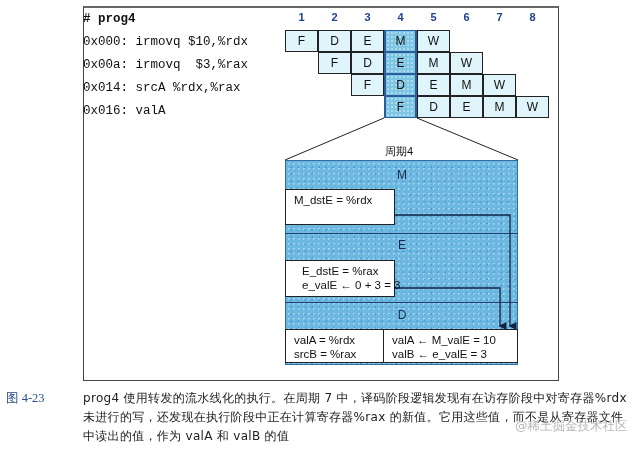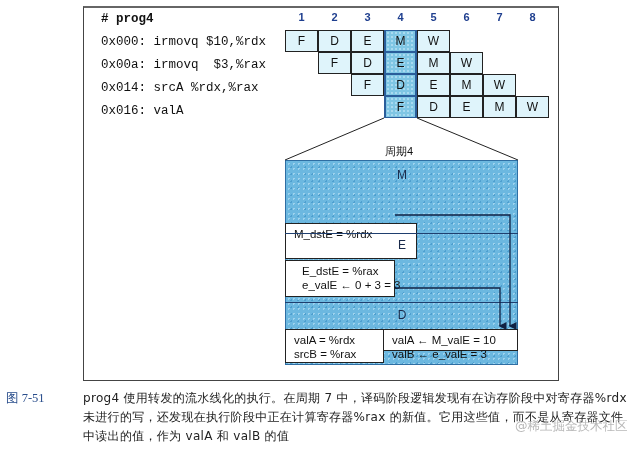--- a/index.html
+++ b/index.html
@@ -1,19 +1,19 @@
 <!DOCTYPE html>
 <html><head>
 <meta charset="utf-8">
 <style>
   html, body { margin:0; padding:0; background:#ffffff; }
   body { width:637px; height:449px; position:relative; overflow:hidden; font-family:"Liberation Sans", sans-serif; }
   .frame { position:absolute; left:83px; top:6px; width:476px; height:375px; border:1px solid #444; border-top:2px solid #666; background:#fff; box-sizing:border-box; }
   .code { position:absolute; left:83px; top:12px; font-family:"Liberation Mono", "DejaVu Sans Mono", monospace; font-size:12.5px; color:#111; }
-  .code .line { position:absolute; left:0; white-space:pre;padding-left:18px; }
+  .code .line { position:absolute; left:0; white-space:pre; }
   .code .title { font-weight:bold; }
   .cyc { position:absolute; top:11px; width:33px; text-align:center; font-size:11px; font-weight:bold; color:#1f3f8f; }
   .cell { position:absolute; width:33px; height:22px; box-sizing:border-box; border:1px solid #222; background:#dff4fb; text-align:center; line-height:21px; font-size:12px; color:#111; }
   .cell.hl { background:#7fc6e4; background-image:radial-gradient(#a9daf0 1px, transparent 1px); background-size:4px 4px; border-color:#2a5d9a; border-left:2px solid #2a5d9a; border-right:2px solid #2a5d9a; }
   .panel { position:absolute; left:285px; top:160px; width:233px; height:205px; background:#6cb8e0; background-image:radial-gradient(#9fd3ee 1px, transparent 1px), radial-gradient(#4e9fcf 1px, transparent 1px); background-size:5px 5px, 7px 7px; background-position:0 0, 2px 3px; border:1px solid #2f6ea3; box-sizing:border-box; }
   .panel-title { position:absolute; left:385px; top:144px; font-size:11px; color:#111; }
   .stage-label { position:absolute; font-size:12px; color:#1a2a4a; width:30px; text-align:center; }
   .hline { position:absolute; left:285px; width:233px; height:1px; background:#1f3f6f; }
   .box { position:absolute; background:#fff; border:1px solid #222; box-sizing:border-box; font-size:11.5px; color:#111; padding:3px 8px; line-height:14px; }
   .box .ln { white-space:pre; }
@@ -66,52 +66,52 @@
 <div class="cell hl" style="left:384px;top:96px;">F</div>
 <div class="cell" style="left:417px;top:96px;">D</div>
 <div class="cell" style="left:450px;top:96px;">E</div>
 <div class="cell" style="left:483px;top:96px;">M</div>
 <div class="cell" style="left:516px;top:96px;">W</div>
 
 <div class="panel-title">周期4</div>
 <div class="panel"></div>
 
 <div class="stage-label" style="left:387px;top:168px;">M</div>
-<div class="box" style="left:285px;top:189px;width:132px;height:36px;margin-top:34px;">
+<div class="box" style="left:285px;top:189px;width:110px;height:36px;">
   <div class="ln">M_dstE = %rdx</div>
 </div>
 <div class="hline" style="top:233px;"></div>
 
 <div class="stage-label" style="left:387px;top:238px;">E</div>
 <div class="box" style="left:285px;top:260px;width:110px;height:37px;padding-left:16px;">
   <div class="ln">E_dstE = %rax</div>
   <div class="ln">e_valE ← 0 + 3 = 3</div>
 </div>
 <div class="hline" style="top:302px;"></div>
 
 <div class="stage-label" style="left:387px;top:308px;">D</div>
 <div class="box" style="left:285px;top:329px;width:99px;height:34px;">
   <div class="ln">valA = %rdx</div>
   <div class="ln">srcB = %rax</div>
 </div>
-<div class="box" style="left:383px;top:329px;width:135px;height:22px;">
+<div class="box" style="left:383px;top:329px;width:135px;height:34px;">
   <div class="ln">valA ← M_valE = 10</div>
   <div class="ln">valB ← e_valE = 3</div>
 </div>
 
 <svg class="overlay" width="637" height="449">
   <defs>
     <marker id="ah" markerWidth="6" markerHeight="6" refX="3" refY="5" orient="auto">
       <path d="M0,0 L6,0 L3,6 z" fill="#112244"></path>
     </marker>
   </defs>
   <line x1="384" y1="118" x2="285" y2="160" stroke="#222" stroke-width="1"></line>
   <line x1="417" y1="118" x2="518" y2="160" stroke="#222" stroke-width="1"></line>
   <polyline points="395,215 510,215 510,326" fill="none" stroke="#112244" stroke-width="1.3" marker-end="url(#ah)"></polyline>
   <polyline points="395,288 500,288 500,326" fill="none" stroke="#112244" stroke-width="1.3" marker-end="url(#ah)"></polyline>
 </svg>
 
 <div class="caption">
-  <span class="fig">图 7-51</span>
+  <span class="fig">图 4-23</span>
   <div class="text">prog4 使用转发的流水线化的执行。在周期 7 中，译码阶段逻辑发现有在访存阶段中对寄存器%rdx 未进行的写，还发现在执行阶段中正在计算寄存器%rax 的新值。它用这些值，而不是从寄存器文件中读出的值，作为 valA 和 valB 的值</div>
 </div>
 
 <div class="watermark">@稀土掘金技术社区</div>
 
 </body></html>

